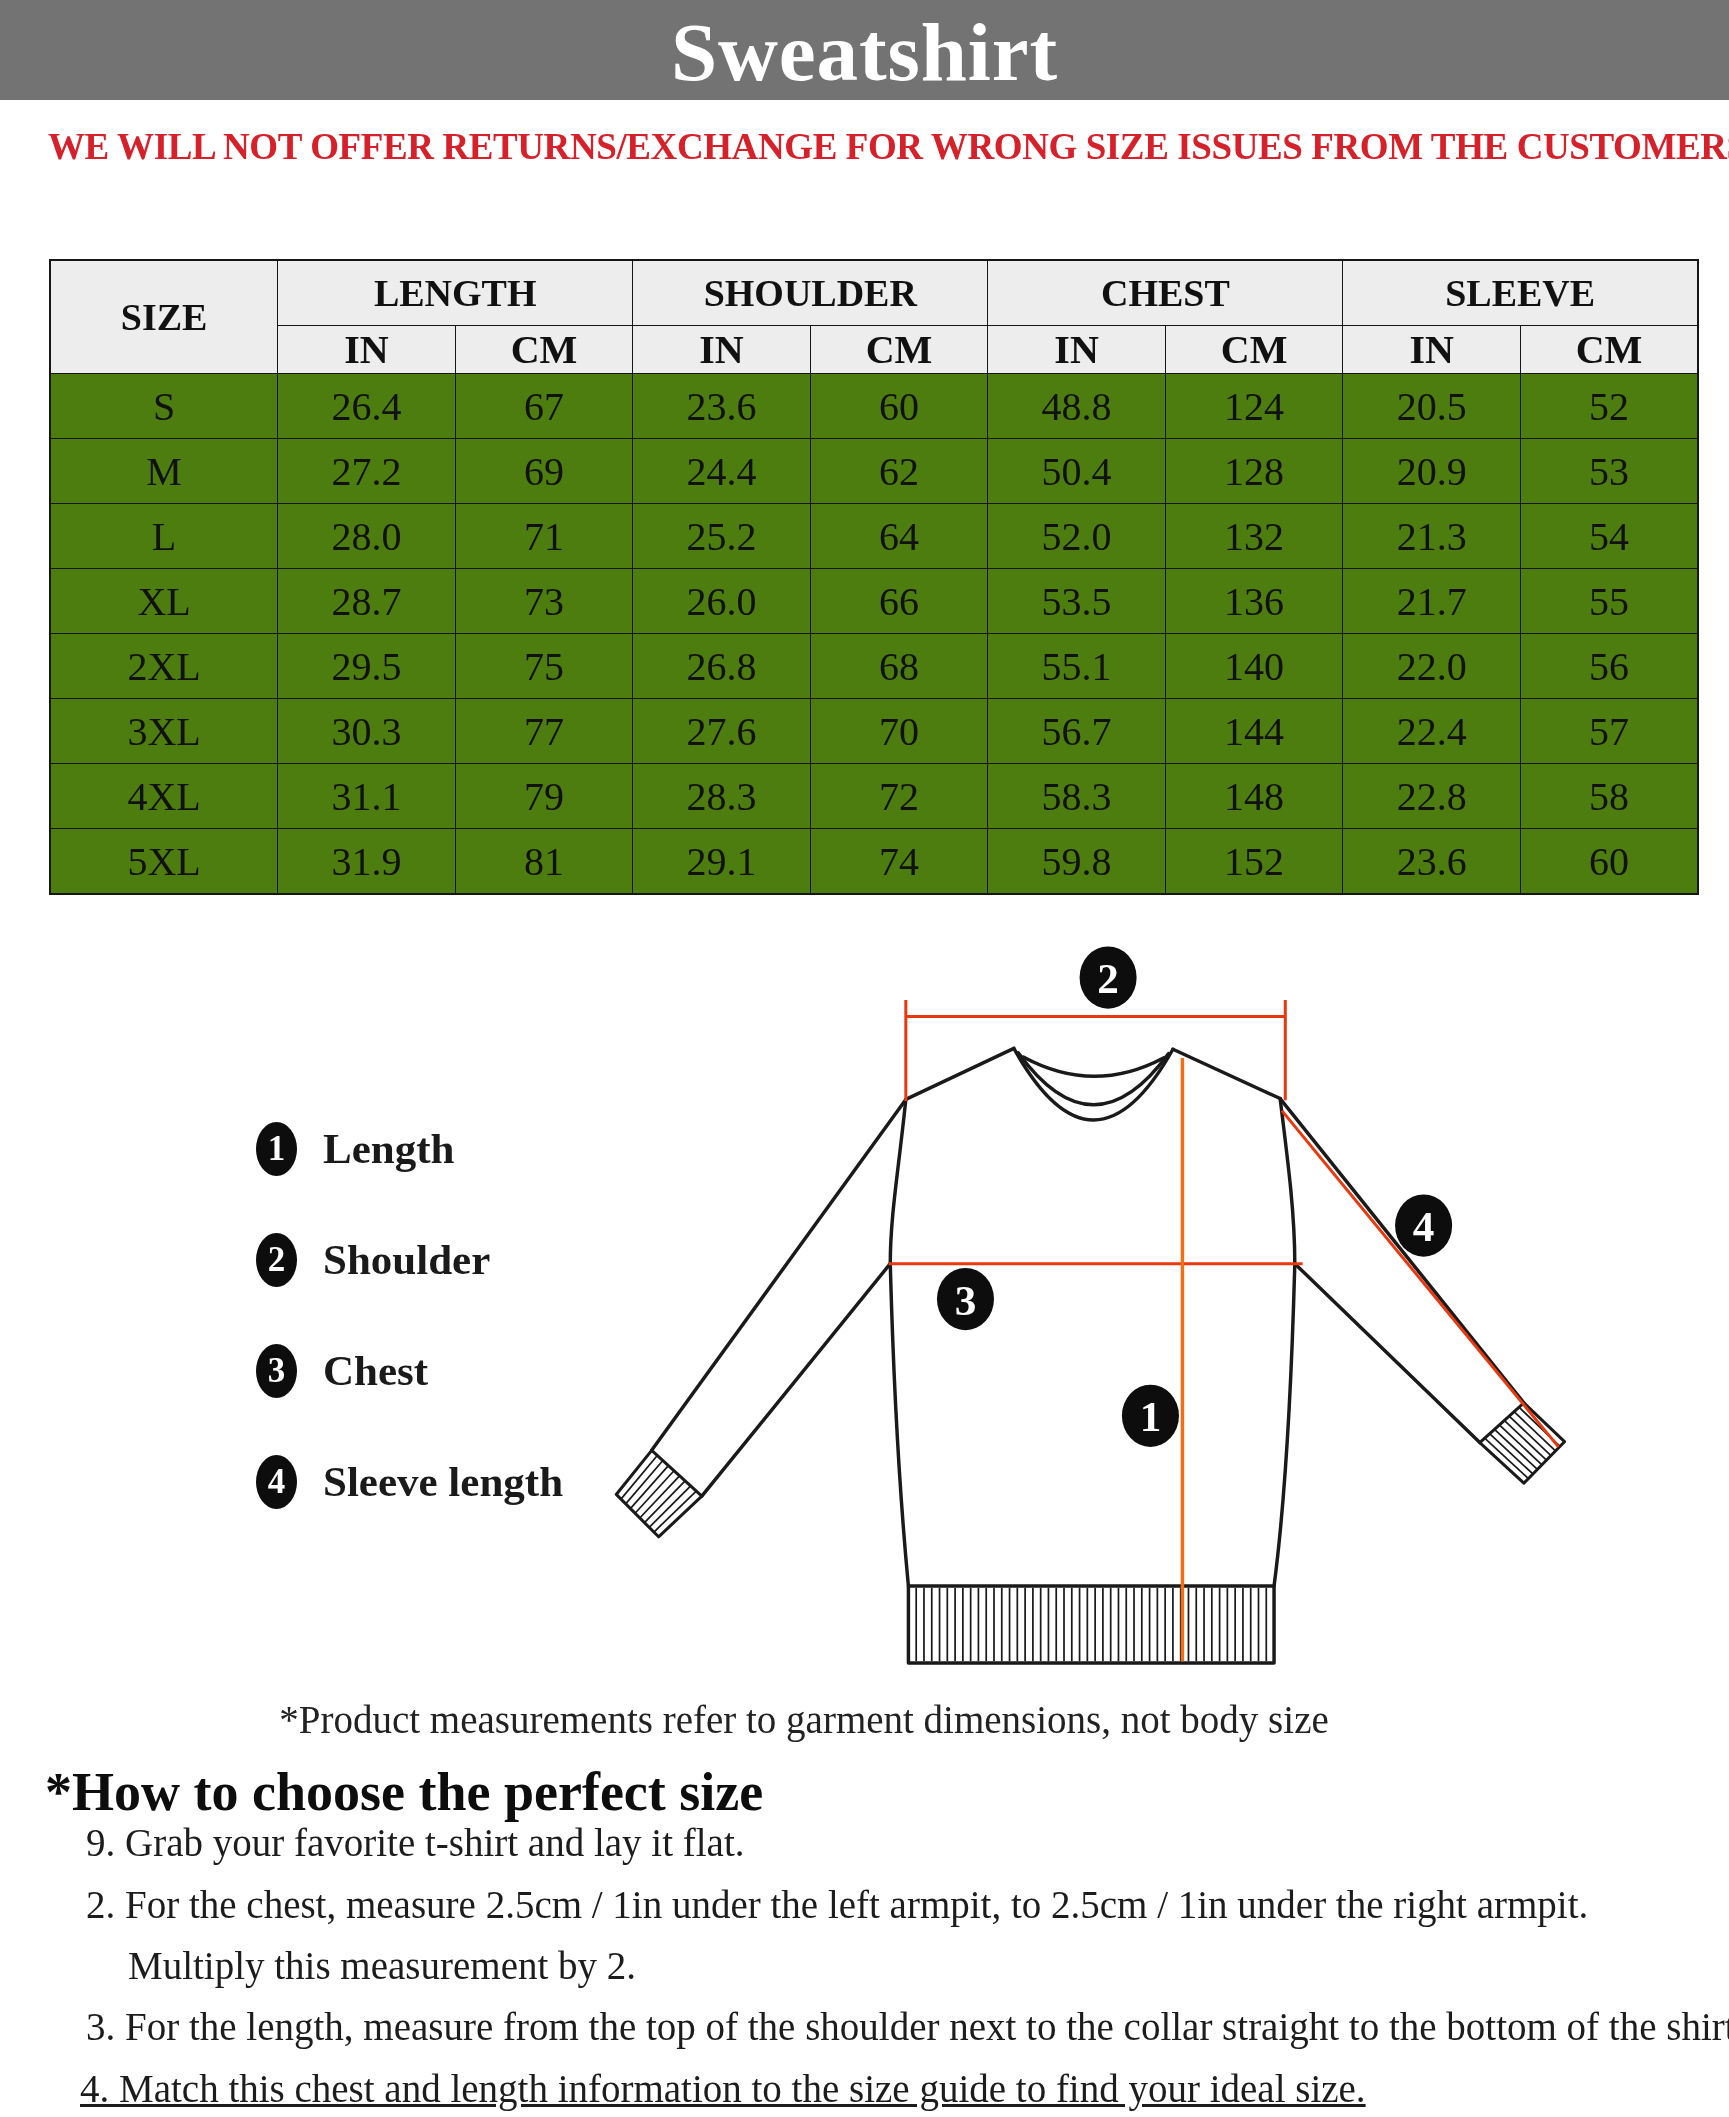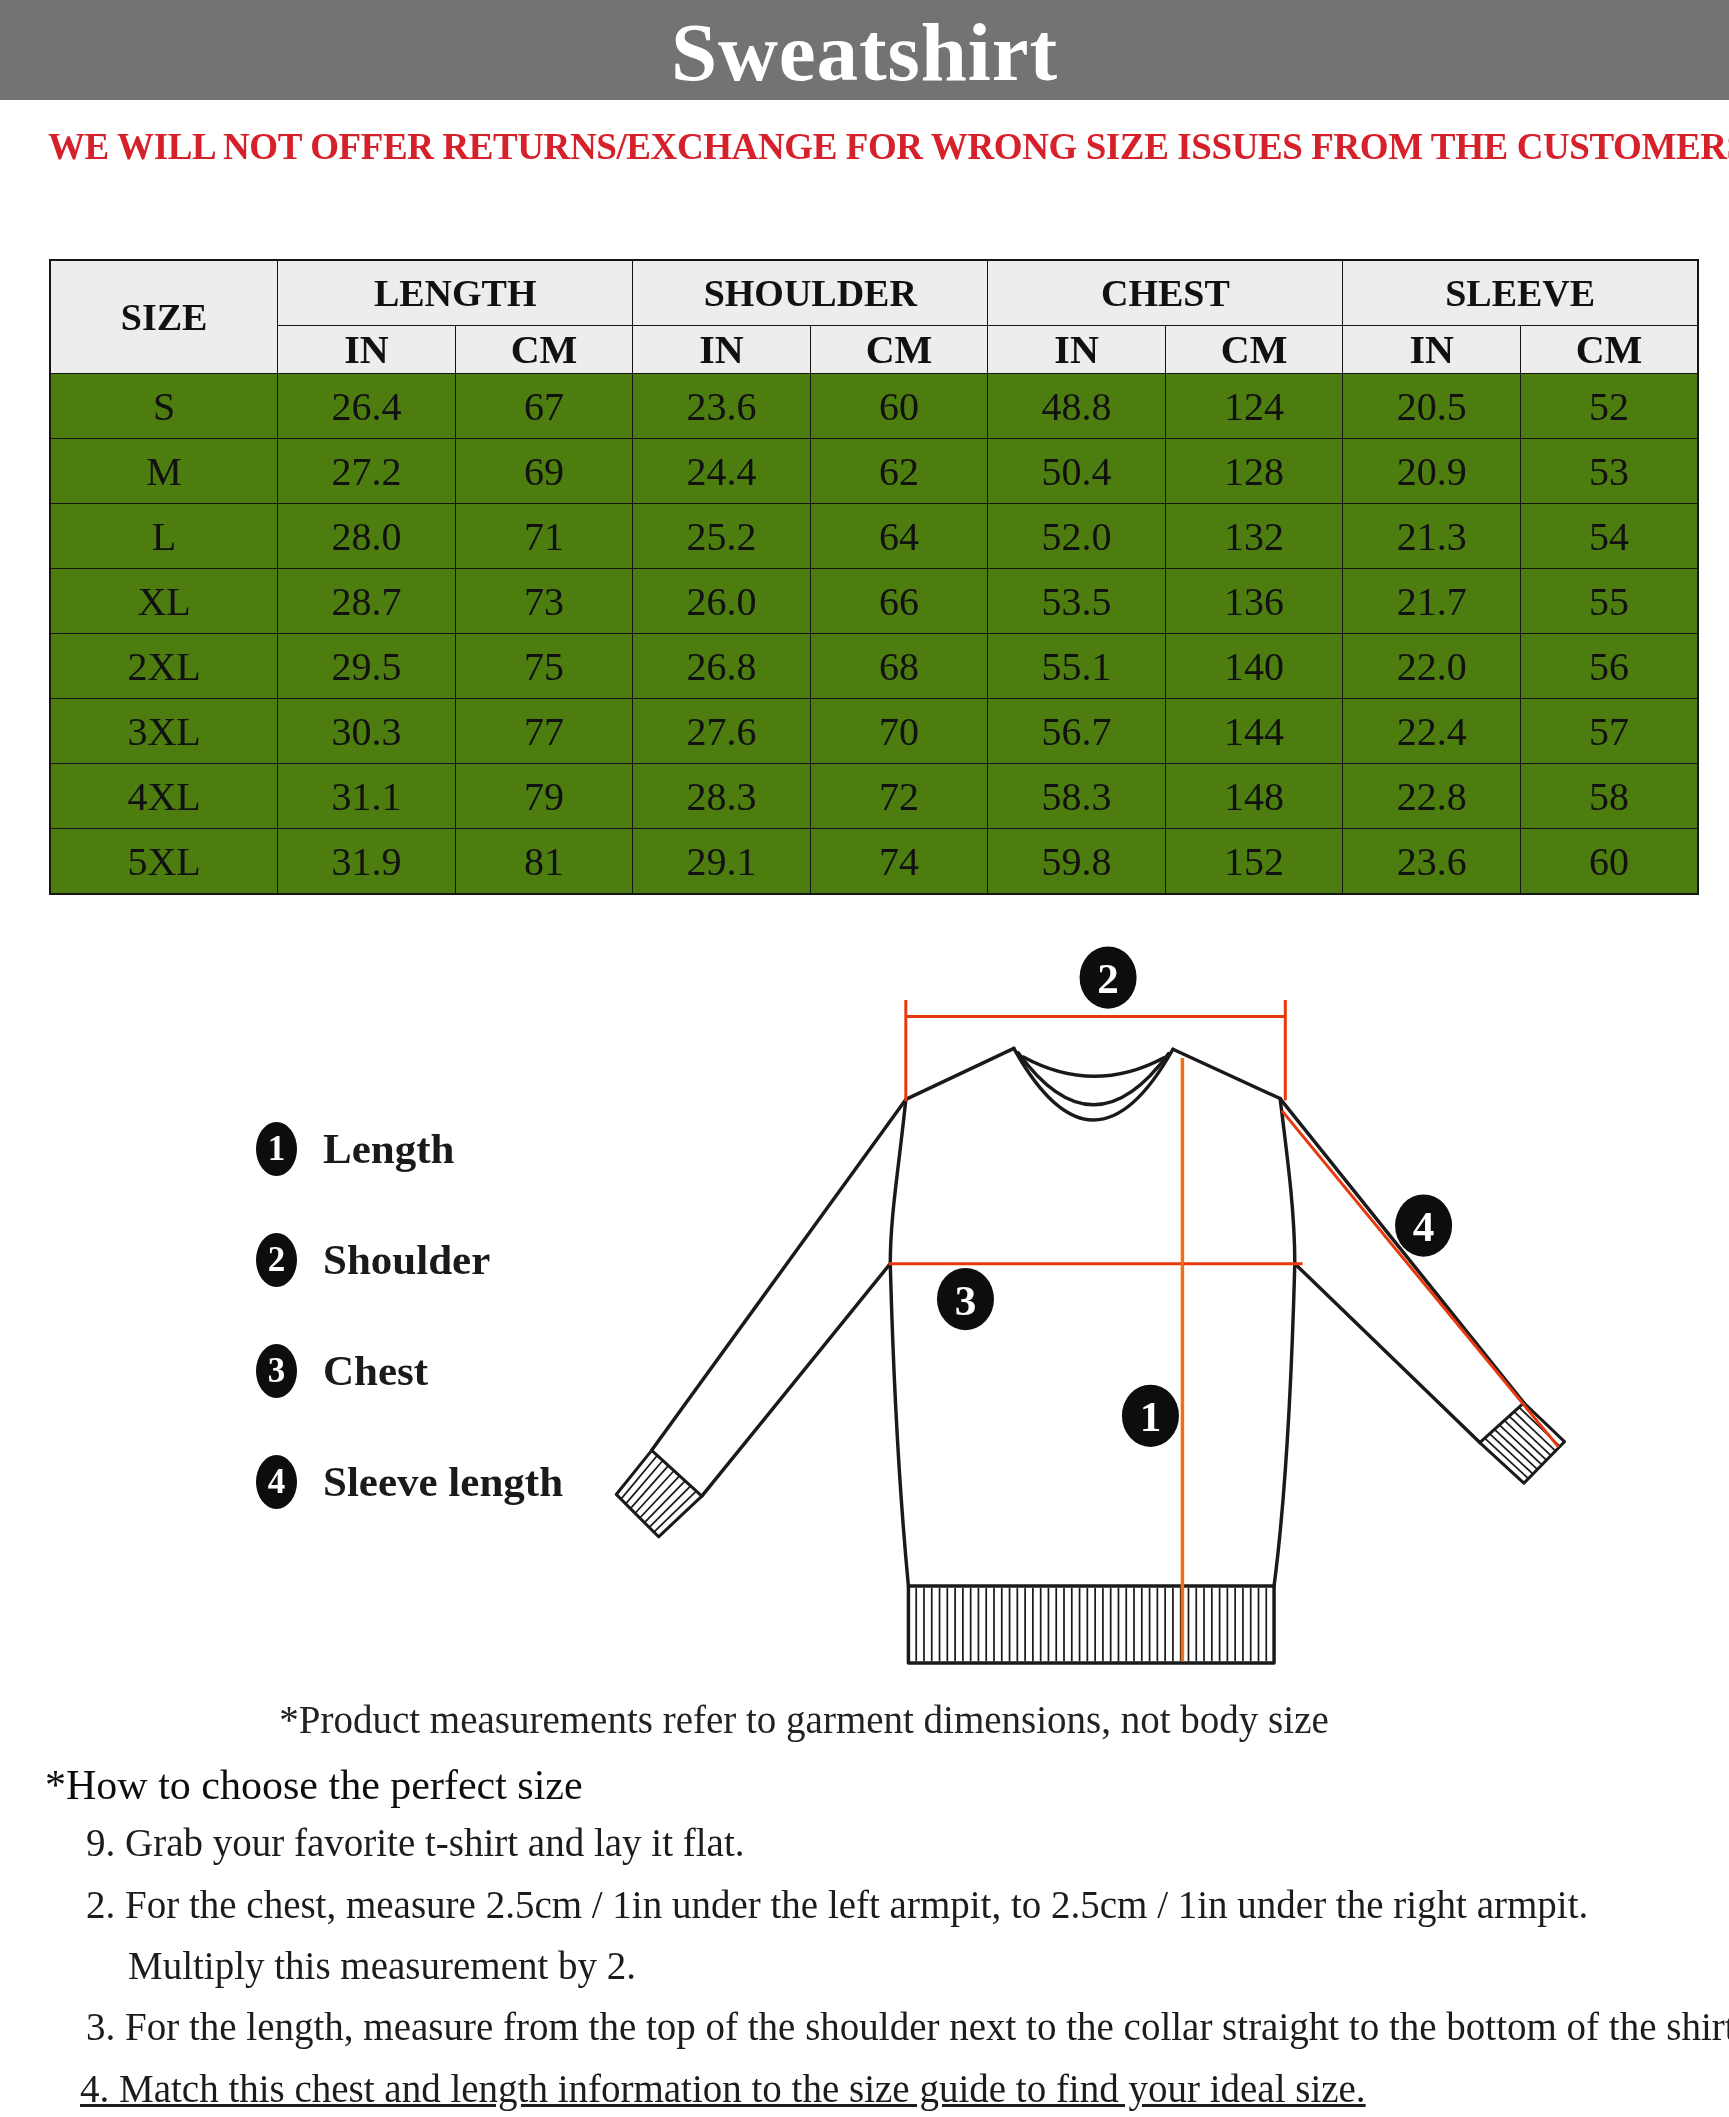--- a/index.html
+++ b/index.html
@@ -47,21 +47,21 @@
   .legend-label{
     display:inline-block;margin-left:26px;font-size:43px;font-weight:bold;
     color:#1a1a1a;vertical-align:middle;line-height:54px;
   }
   
   .footnote{
     position:absolute;left:0;top:1697px;width:1608px;text-align:center;
     font-size:39px;color:#222;
   }
   .howto-heading{
-    position:absolute;left:45px;top:1761px;font-size:42px;font-weight:normal;color:#0d0d0d;
+    position:absolute;left:45px;top:1761px;font-size:54px;font-weight:bold;color:#0d0d0d;
     white-space:nowrap;
   }
   .howto-item{position:absolute;font-size:39px;color:#1c1c1c;white-space:nowrap;}
 </style>
 </head>
 <body>
 
 <div id="canvas">
 
   <div class="banner">

